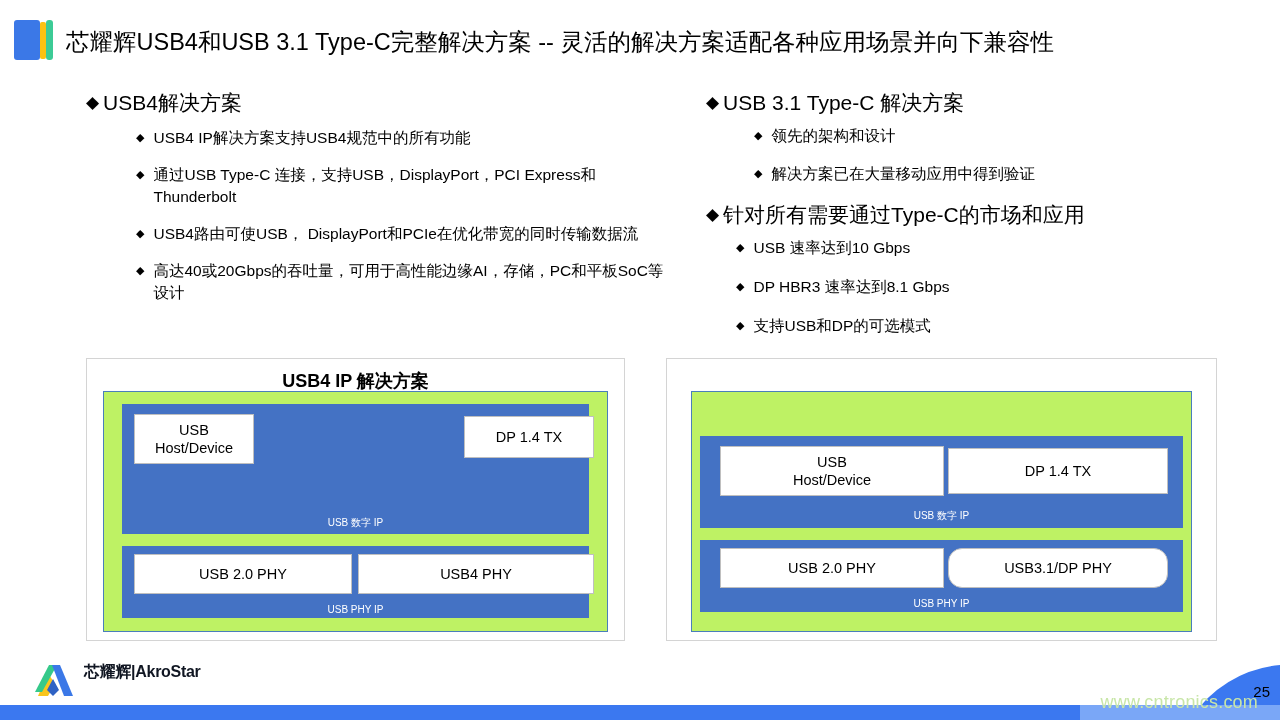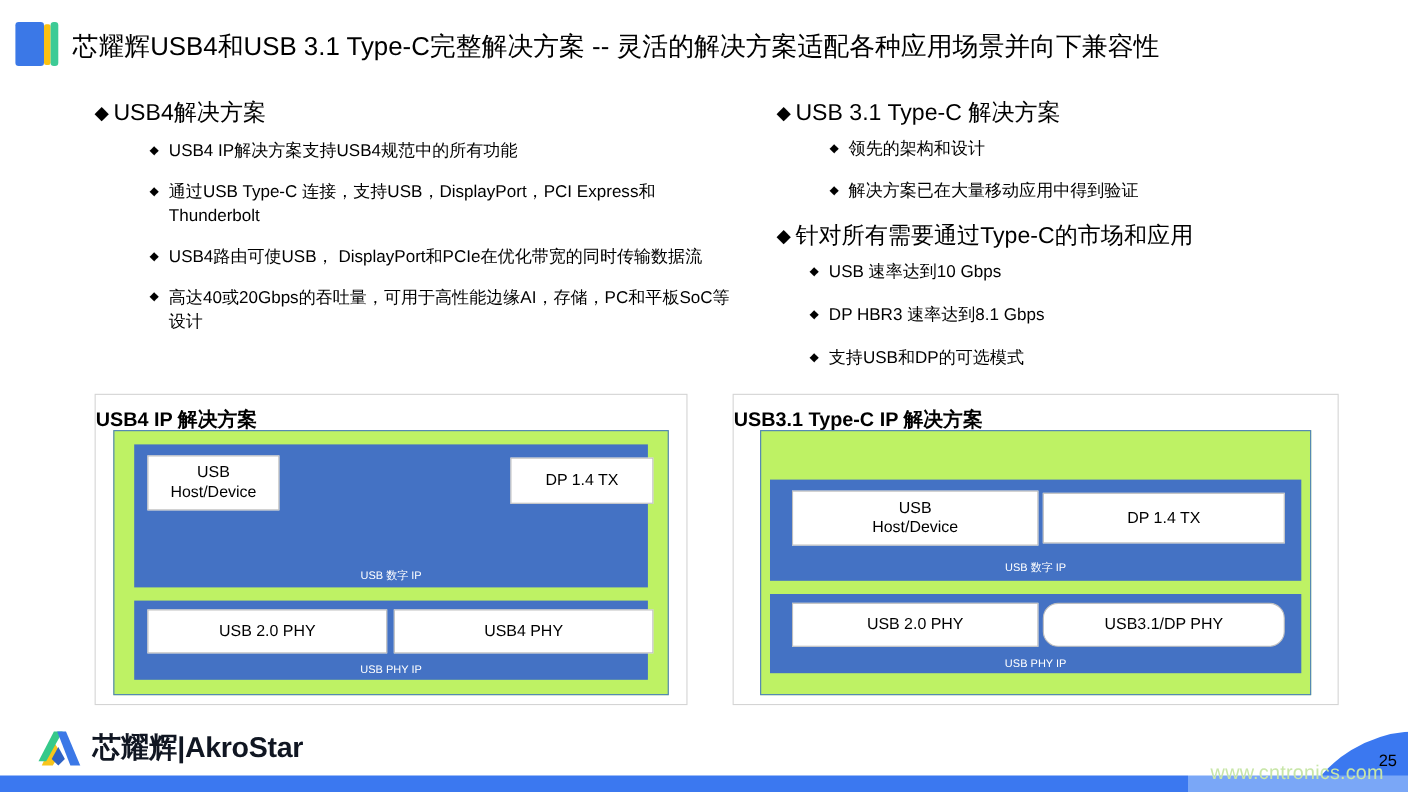--- a/index.html
+++ b/index.html
@@ -47,41 +47,41 @@
   .sub-right-2 { margin: 6px 0 0 30px; }
   .sub-right-2 .lvl2 { margin-bottom: 18px; }
 
   .g2 { margin-top: 14px; }
 
   
   .diagram { position: absolute; border: 1px solid #d4d4d4; background: #fff; }
   .diag-left  { left: 86px;  top: 358px; width: 539px; height: 283px; }
   .diag-right { left: 666px; top: 358px; width: 551px; height: 283px; }
 
-  .diag-title { text-align: left; font-size: 18px; font-weight: bold;
+  .diag-title { text-align: center; font-size: 18px; font-weight: bold;
                 color: #000; margin-top: 10px; }
 
   .diag-inner { position: absolute; border: 1px solid #4a7ebb; background: #bef264; }
   .di-left  { left: 16px; top: 32px; right: 16px; bottom: 8px; }
   .di-right { left: 24px; top: 32px; right: 24px; bottom: 8px; }
 
   
   .group { position: absolute; background: #4472C4; }
 
   .cell { position: absolute; background: #ffffff; border: 1px solid #bfbfbf;
           display: flex; align-items: center; justify-content: center;
           text-align: center; font-size: 14.5px; line-height: 1.25; color: #000; }
   .cell.two-line { white-space: pre-line; }
 
   .group-label { position: absolute; left: 0; right: 0; text-align: center;
                  color: #ffffff; font-size: 10px; }
 
   
   .footer-logo { position: absolute; left: 28px; top: 660px; width: 300px; height: 42px; }
-  .fl-text { position: absolute; left: 56px; top: 2px; font-size: 26px;
+  .fl-text { position: absolute; left: 56px; top: 2px; font-size: 16px;
              font-weight: bold; color: #101622; white-space: nowrap;
              letter-spacing: -0.3px; }
 
   .bottom-bar      { position: absolute; left: 0;    top: 705px; width: 1080px; height: 15px;
                      background: #3b78f0; }
   .bottom-bar-lite { position: absolute; left: 1080px; top: 705px; width: 200px; height: 15px;
                      background: #7aa7f7; }
 
   .corner-arc { position: absolute; right: 0; top: 665px; width: 118px; height: 55px;
                 overflow: hidden; }
@@ -180,21 +180,20 @@
       <div class="group" style="left:18px; top:154px; right:18px; height:72px;">
         <div class="cell" style="left:12px; top:8px; width:218px; height:40px;">USB 2.0 PHY</div>
         <div class="cell" style="left:236px; top:8px; width:236px; height:40px;">USB4 PHY</div>
         <div class="group-label" style="bottom:3px;">USB PHY IP</div>
       </div>
 
     </div>
   </div>
 
   <div class="diagram diag-right">
-    <div class="diag-title">USB3.1 Type-C IP 解决方案</div>
     <div class="diag-inner di-right">
 
       <div class="group" style="left:8px; top:44px; right:8px; height:92px;">
         <div class="cell two-line" style="left:20px; top:10px; width:224px; height:50px;">USB
 Host/Device</div>
         <div class="cell" style="left:248px; top:12px; width:220px; height:46px;">DP 1.4 TX</div>
         <div class="group-label" style="bottom:5px;">USB 数字 IP</div>
       </div>
 
       <div class="group" style="left:8px; top:148px; right:8px; height:72px;">

